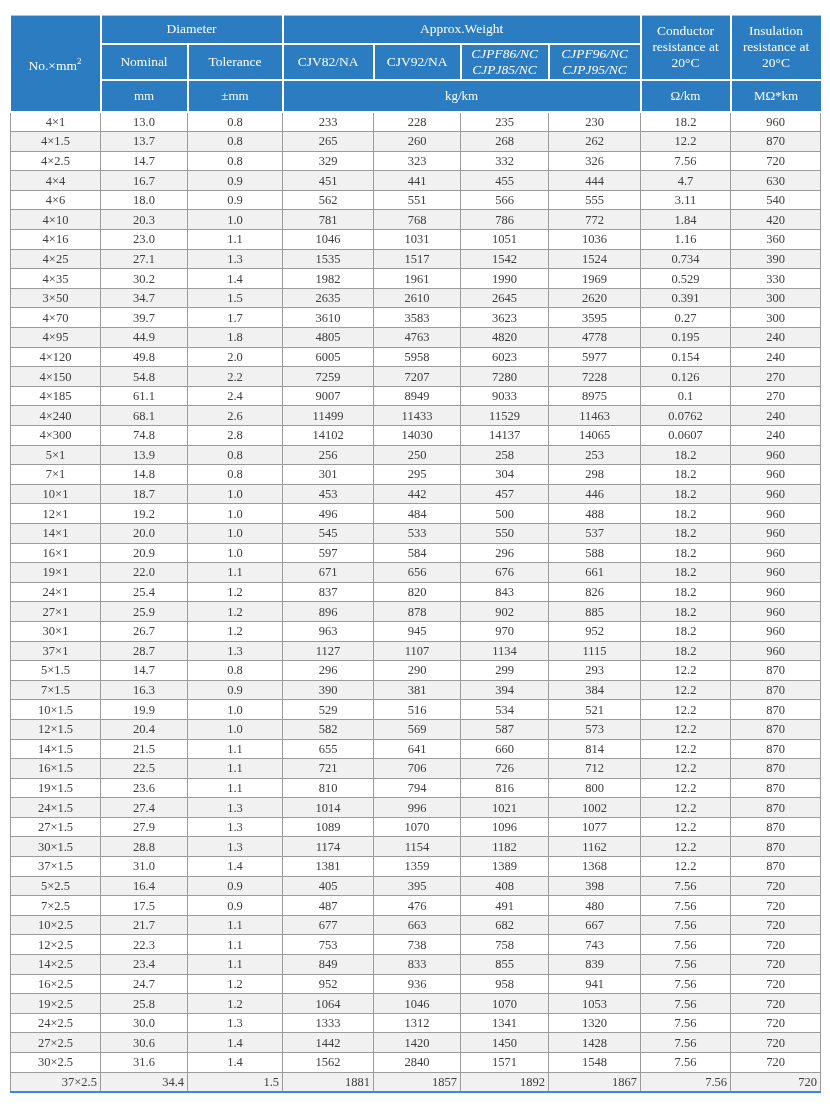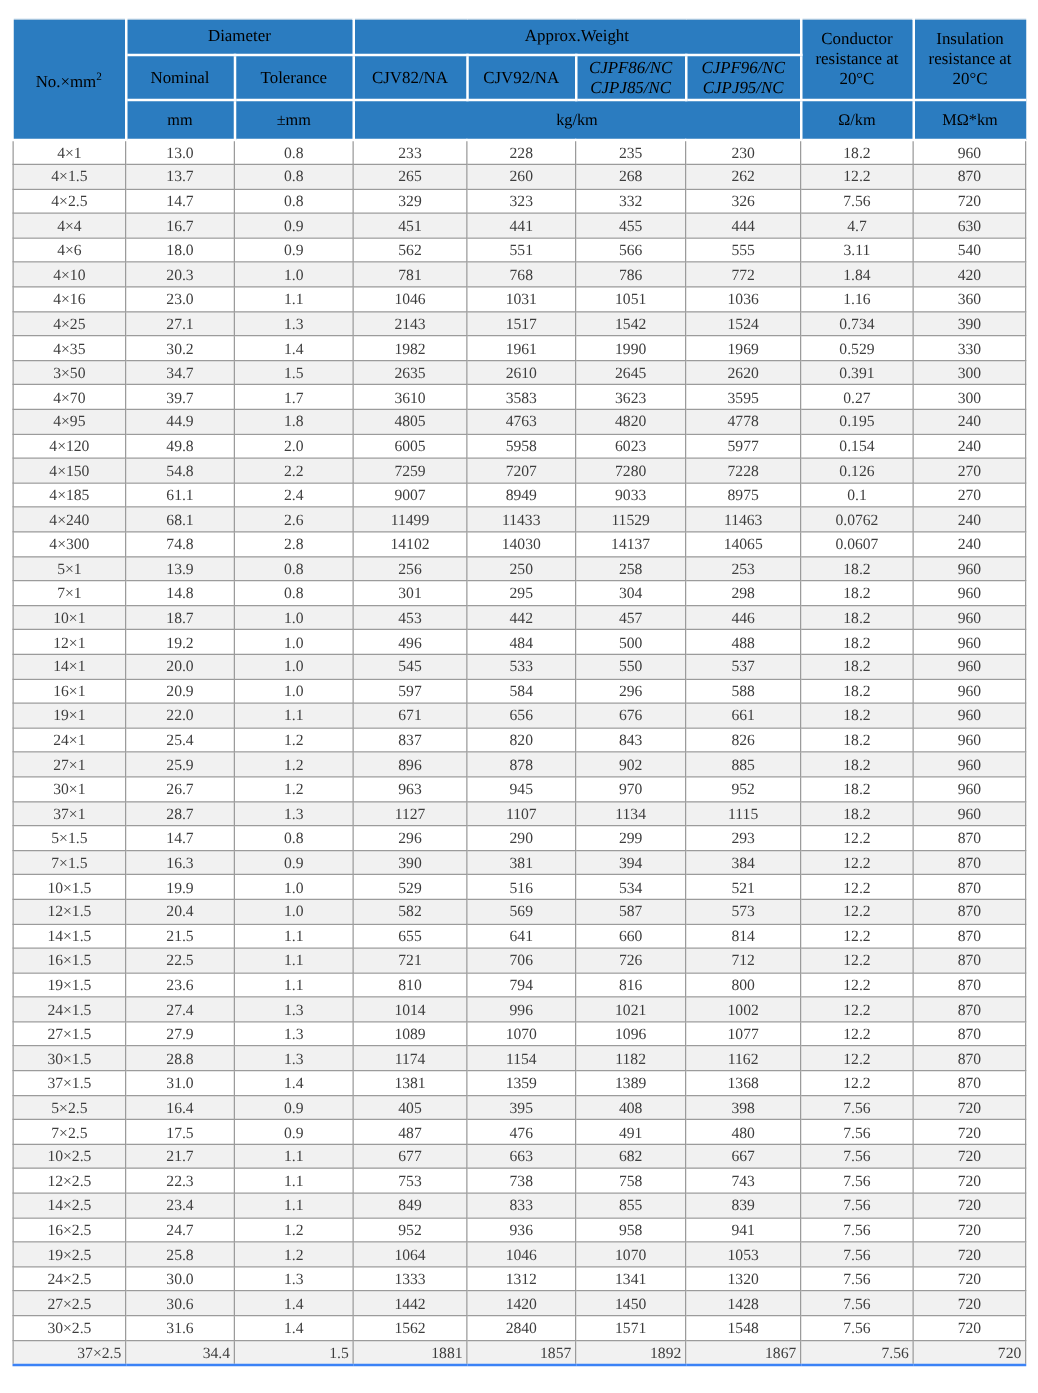--- a/index.html
+++ b/index.html
@@ -7,21 +7,21 @@
     width:830px; height:1114px; background:#ffffff;
     font-family:"Liberation Serif","DejaVu Serif",serif;
     position:relative; overflow:hidden;
   }
   .table-wrap { position:absolute; left:10px; top:15px; }
   table.spec {
     border-collapse:collapse; table-layout:fixed; width:810px;
     border-top:1px solid #a5c4dd;
   }
   thead th {
-    background:#2b7cc0; color:#000000; font-weight:normal;
+    background:#2b7cc0; color:#ffffff; font-weight:normal;
     font-size:13.5px; line-height:16px;
     border:2px solid #ffffff; vertical-align:middle;
     text-align:center; padding:1px 2px;
   }
   thead tr th:first-child { border-left:none; }
   thead tr th:last-child  { border-right:none; }
   thead tr.h1 th { border-top:none; }
   thead tr.h1 { height:28px; }
   thead tr.h2 { height:36px; }
   thead tr.h3 { height:32px; }
@@ -153,21 +153,21 @@
           <td>1031</td>
           <td>1051</td>
           <td>1036</td>
           <td>1.16</td>
           <td>360</td>
         </tr>
         <tr>
           <td>4×25</td>
           <td>27.1</td>
           <td>1.3</td>
-          <td>2143</td>
+          <td>1535</td>
           <td>1517</td>
           <td>1542</td>
           <td>1524</td>
           <td>0.734</td>
           <td>390</td>
         </tr>
         <tr>
           <td>4×35</td>
           <td>30.2</td>
           <td>1.4</td>

